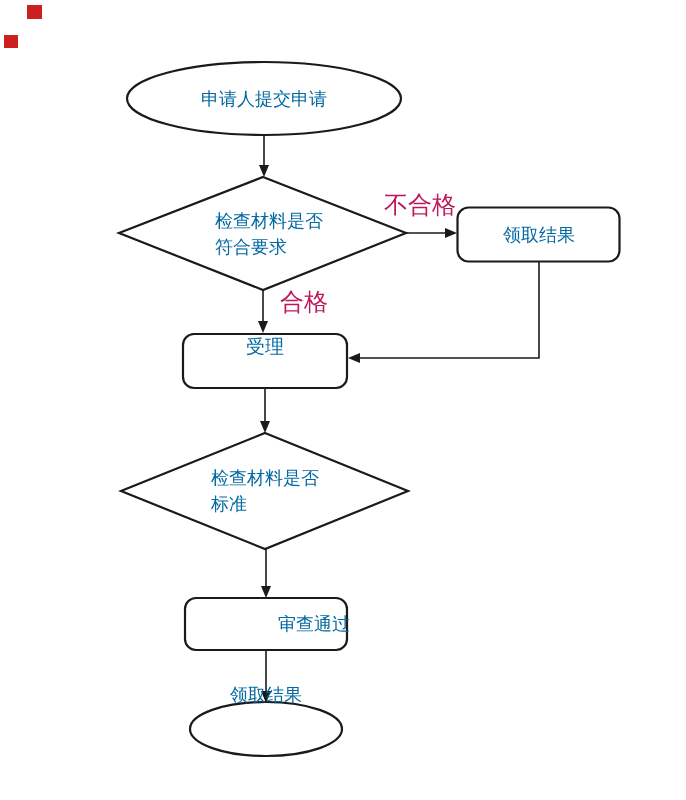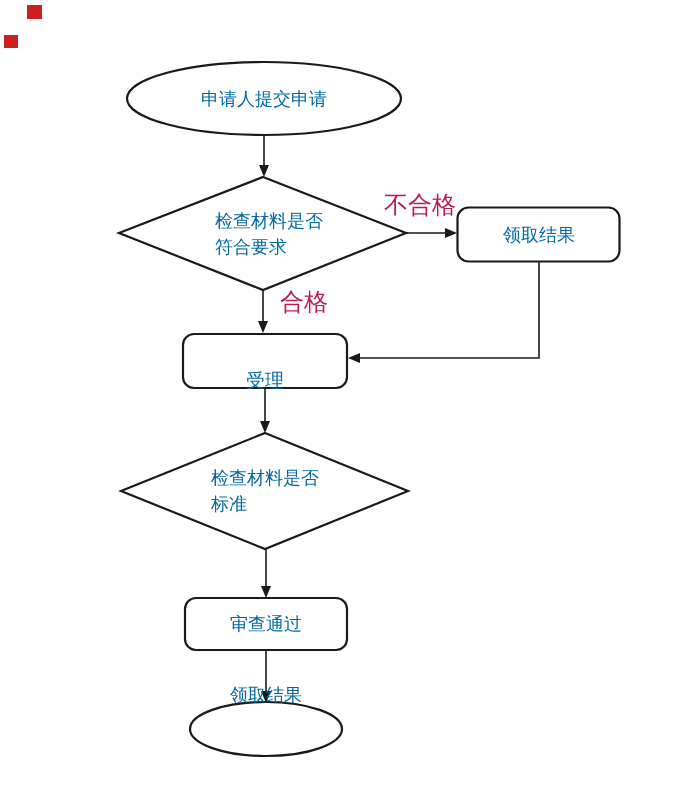--- a/index.html
+++ b/index.html
@@ -50,23 +50,23 @@
   .edge-label {
     position: absolute;
     font-size: 24px;
     line-height: 20px;
     color: #be185d;
     white-space: nowrap;
   }
   #lbl-start      { left: 127px; top:  63px; width: 274px; height: 72px; }
   #lbl-check      { left: 125px; top: 179px; width: 288px; height: 110px; }
   #lbl-supplement { left: 458px; top: 208px; width: 162px; height: 53px; }
-  #lbl-accept     { left: 183px; top: 354px; width: 164px; height: 53px; font-size: 19px; }
+  #lbl-accept     { left: 183px; top: 320px; width: 164px; height: 53px; font-size: 19px; }
   #lbl-review     { left: 121px; top: 436px; width: 288px; height: 110px; }
-  #lbl-passed     { left: 185px; top: 598px; width: 162px; height: 52px; }
+  #lbl-passed     { left: 185px; top: 598px; width: 162px; height: 52px; padding-left: 48px; }
   #lbl-end        { left: 190px; top: 668px; width: 152px; height: 54px; }
   #lbl-fail       { left: 384px; top: 195px; }
   #lbl-pass       { left: 280px; top: 292px; }
 </style>
 </head>
 <body>
 
 <div class="stage">
 
   <svg width="686" height="800" viewBox="0 0 686 800">

